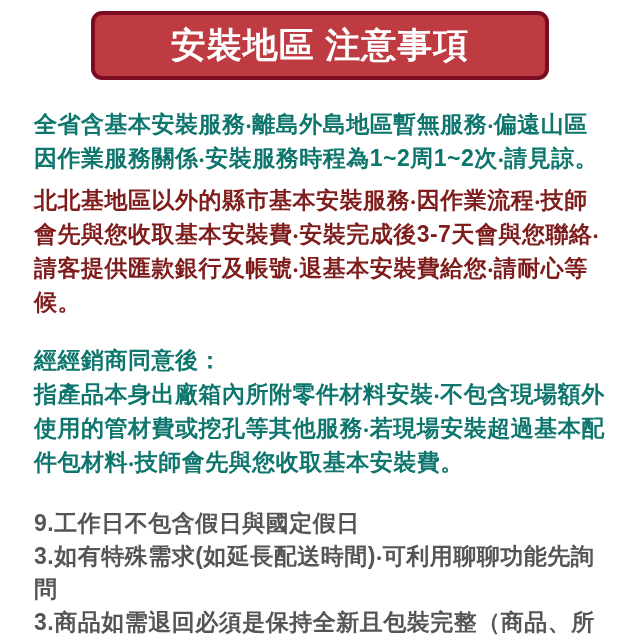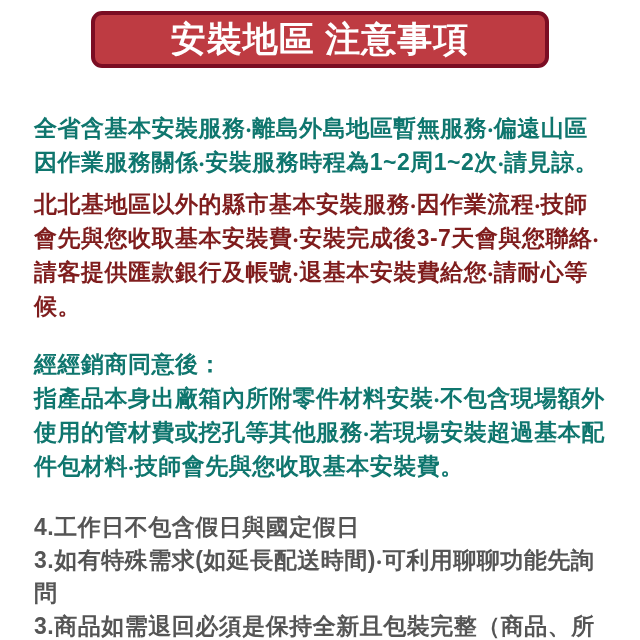--- a/index.html
+++ b/index.html
@@ -9,22 +9,22 @@
     font-family: "Liberation Sans", sans-serif;
     overflow: hidden;
   }
   .page {
     width: 640px; height: 640px;
     background: #ffffff;
     position: relative;
   }
   .banner {
     width: 458px;
-    height: 57px;
-    margin: 11px auto 16px auto;
+    height: 69px;
+    margin: 11px auto 0 auto;
     background: #be3b42;
     border: 4px solid #7b0d23;
     border-radius: 11px;
     display: flex;
     align-items: center;
     justify-content: center;
   }
   .banner-title {
     color: #ffffff;
     font-size: 35px;
@@ -71,19 +71,19 @@
     <p class="para para-black">全省含基本安裝服務‧離島外島地區暫無服務‧偏遠山區因作業服務關係‧安裝服務時程為1~2周1~2次‧請見諒。</p>
 
     <p class="para para-maroon">北北基地區以外的縣市基本安裝服務‧因作業流程‧技師會先與您收取基本安裝費‧安裝完成後3-7天會與您聯絡‧請客提供匯款銀行及帳號‧退基本安裝費給您‧請耐心等候。</p>
 
     <div class="para para-black para-explain">
       <div>經經銷商同意後：</div>
       <div>指產品本身出廠箱內所附零件材料安裝‧不包含現場額外使用的管材費或挖孔等其他服務‧若現場安裝超過基本配件包材料‧技師會先與您收取基本安裝費。</div>
     </div>
 
     <div class="notes">
-      <div class="note-item">4.工作日不包含假日與國定假日</div>
+      <div class="note-item">9.工作日不包含假日與國定假日</div>
       <div class="note-item">3.如有特殊需求(如延長配送時間)‧可利用聊聊功能先詢問</div>
       <div class="note-item">3.商品如需退回必須是保持全新且包裝完整（商品、所屬附件、包裝紙盒/袋無破壞、商品外箱不得塗鴉寫字及所有附隨文件或資料之完整性）‧否則恕不接受退換貨。經經銷商同意後‧方可退回‧但客戶需自行負擔運費。</div>
     </div>
 
   </div>
 </div>
 
 </body></html>

